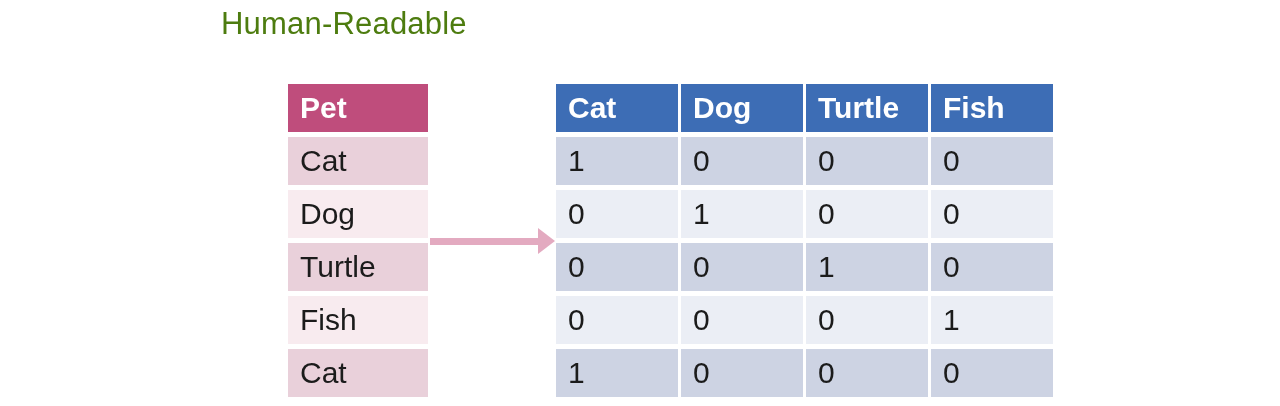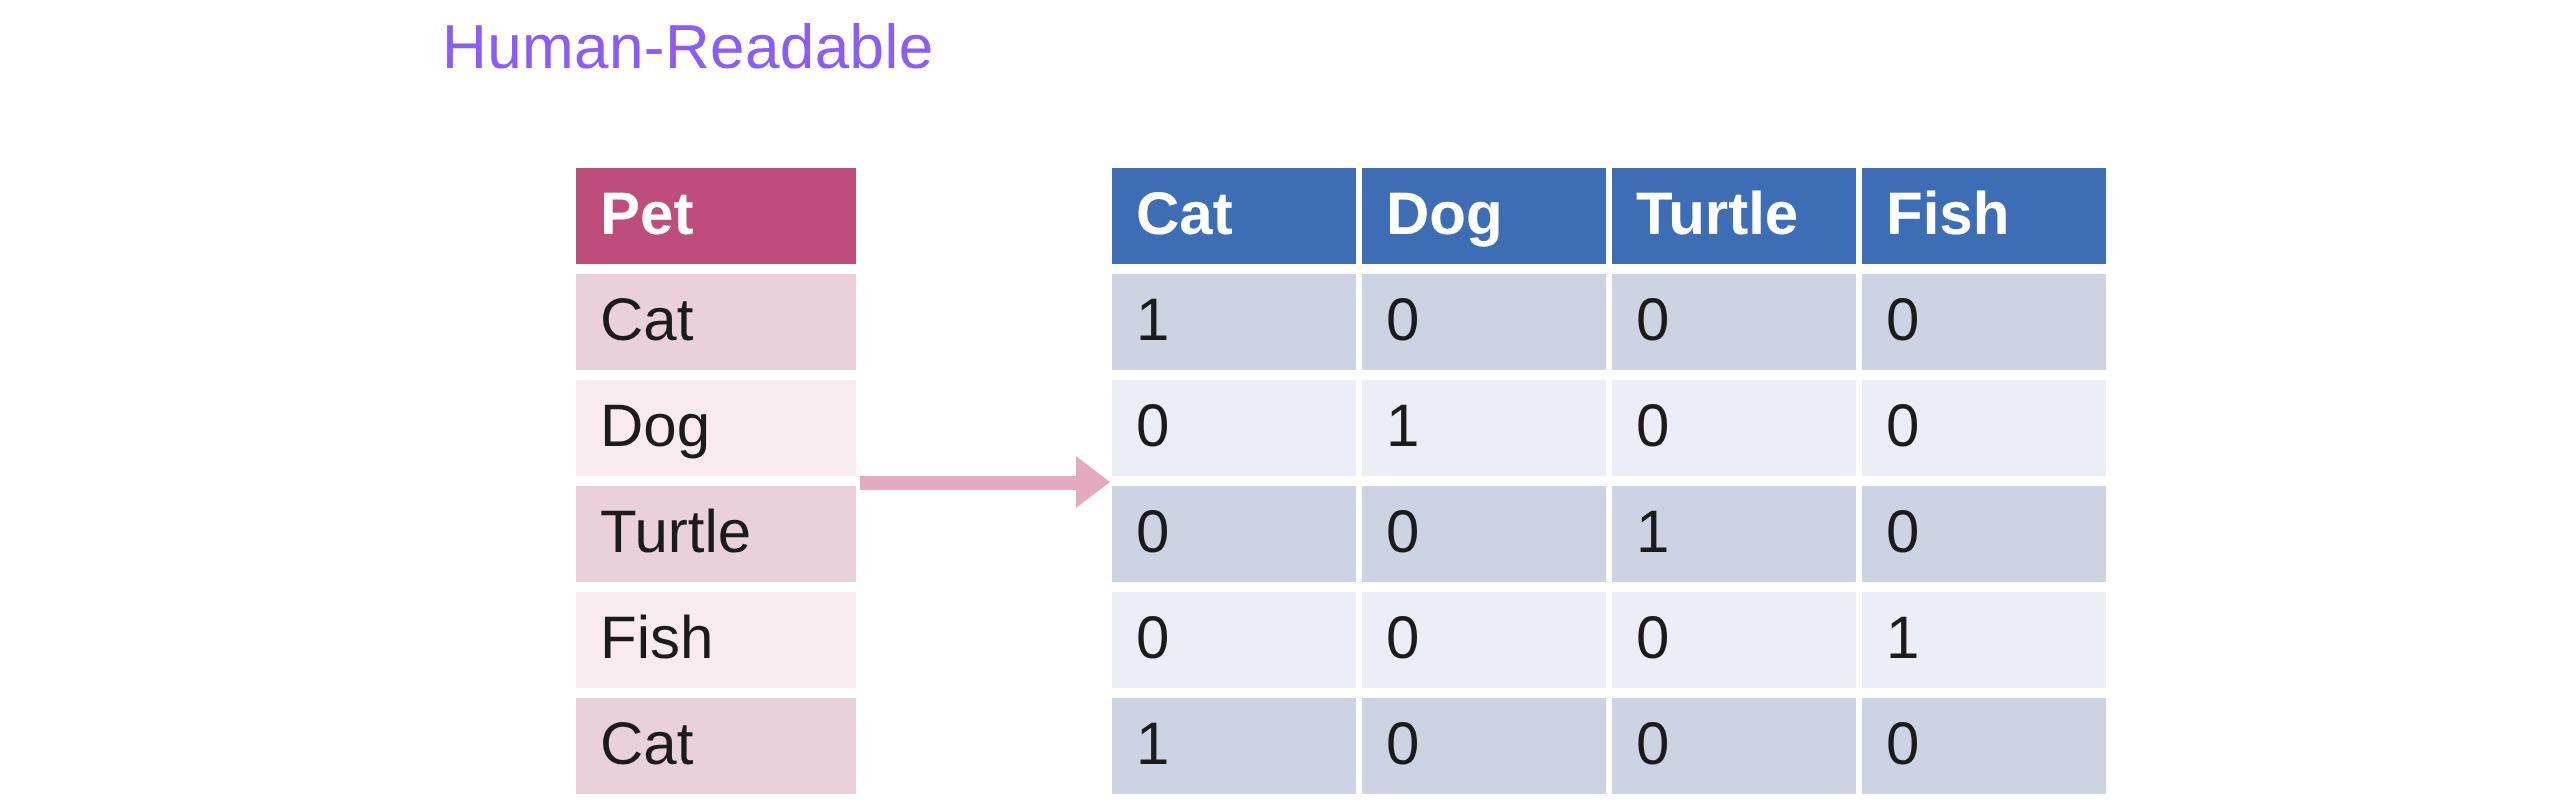--- a/index.html
+++ b/index.html
@@ -15,21 +15,21 @@
     background: #ffffff;
     overflow: hidden;
   }
 
   
   .title {
     position: absolute;
     top: 6px;
     font-size: 31px;
     font-weight: 300;
-    color: #8b5cf6;
+    color: #4d7c0f;
     letter-spacing: 0.2px;
     text-align: left;
     white-space: nowrap;
   }
   .title-left  { left: 221px; width: 230px; }
   .title-right { left: 677px; width: 280px; }
 
   
   .pet-table {
     position: absolute;

